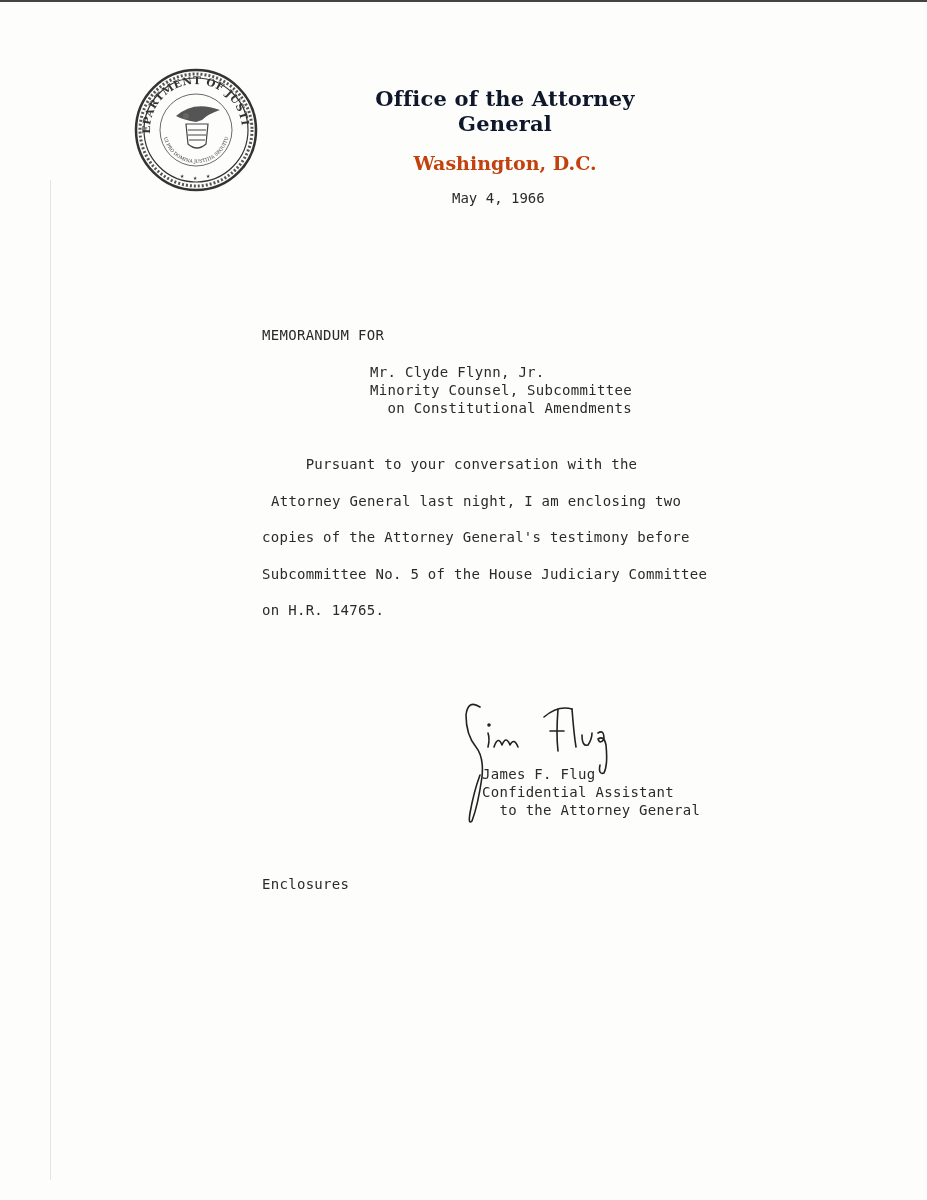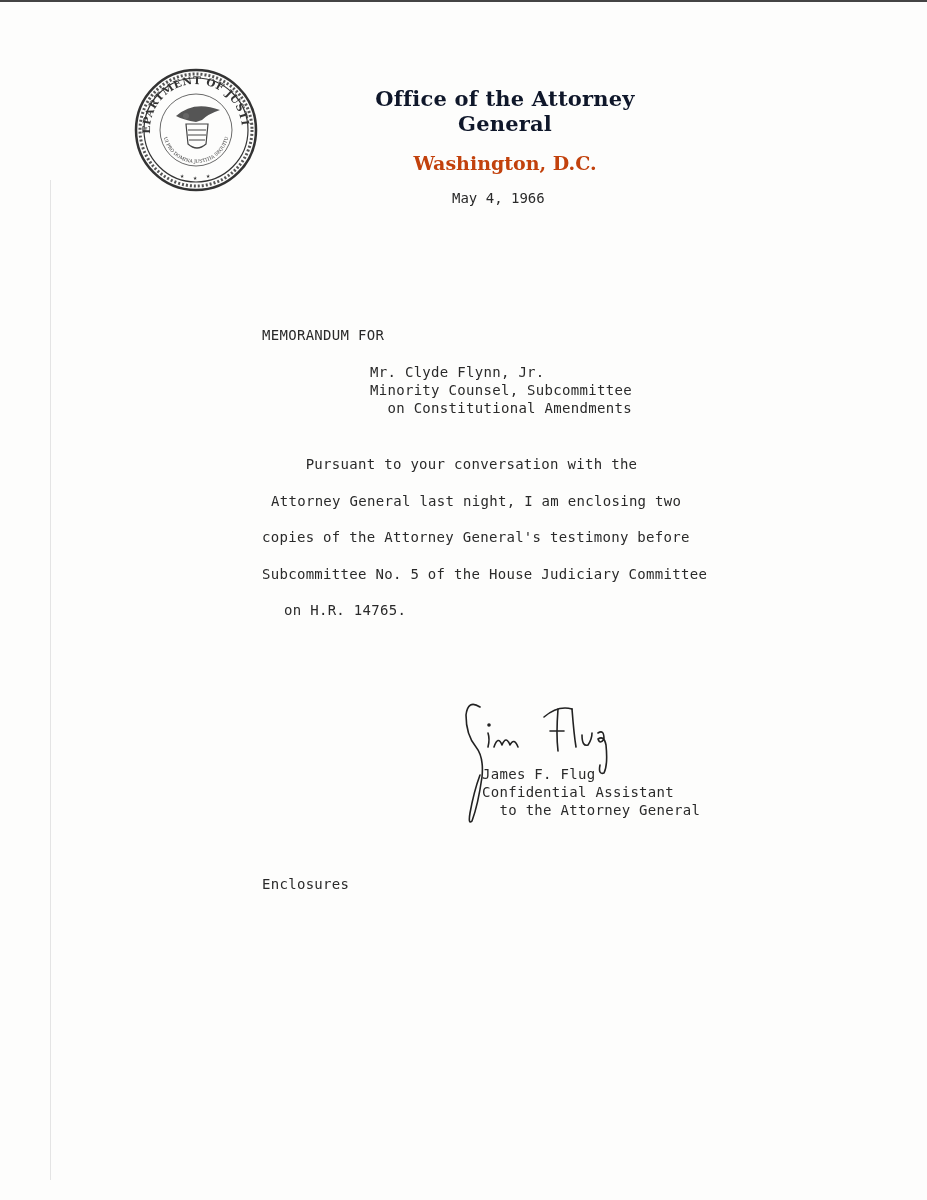--- a/index.html
+++ b/index.html
@@ -57,21 +57,21 @@
 <div class="txt" style="left:262px; top:327px;">MEMORANDUM FOR</div>
 <div class="txt" style="left:370px; top:364px;">Mr. Clyde Flynn, Jr.</div>
 <div class="txt" style="left:370px; top:382px;">Minority Counsel, Subcommittee</div>
 <div class="txt" style="left:370px; top:400px;text-align:right;">  on Constitutional Amendments</div>
 
 <div>
   <div class="txt" style="left:262px; top:456px;">     Pursuant to your conversation with the</div>
   <div class="txt" style="left:271px; top:493px;">Attorney General last night, I am enclosing two</div>
   <div class="txt" style="left:262px; top:529px;">copies of the Attorney General's testimony before</div>
   <div class="txt" style="left:262px; top:566px;">Subcommittee No. 5 of the House Judiciary Committee</div>
-  <div class="txt" style="left:262px; top:602px;margin-left:22px;">on H.R. 14765.</div>
+  <div class="txt" style="left:262px; top:602px;">on H.R. 14765.</div>
 </div>
 
 <svg class="signature" viewBox="0 0 180 130">
   <g fill="none" stroke="#222" stroke-width="1.6" stroke-linecap="round" stroke-linejoin="round">
     <path d="M 22 12 Q 10 4 8 20 Q 8 40 18 52 Q 26 62 24 82 Q 20 110 14 126 Q 10 130 12 118 Q 16 96 22 80"></path>
     <path d="M 30 38 Q 32 44 30 52"></path>
     <circle cx="31" cy="30" r="1" fill="#222"></circle>
     <path d="M 36 52 Q 40 40 44 50 Q 48 40 52 50 Q 56 42 60 52"></path>
     <path d="M 86 22 Q 100 10 114 14"></path>
     <path d="M 100 14 Q 98 40 100 56"></path>

